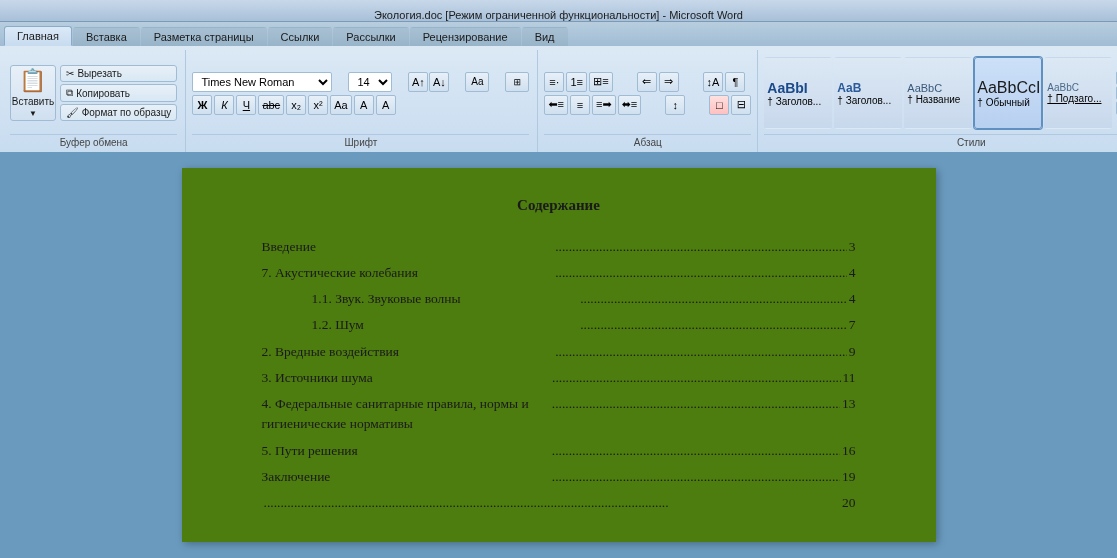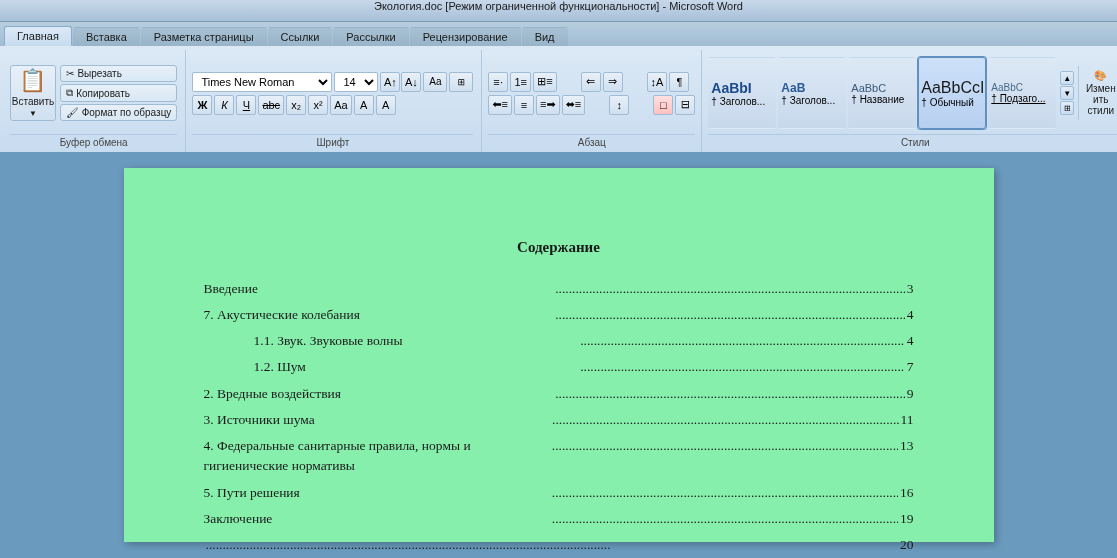--- a/index.html
+++ b/index.html
@@ -12,21 +12,21 @@
       overflow: hidden;
       display: flex;
       flex-direction: column;
     }
 
     
     .title-bar {
       background: linear-gradient(to bottom, #c8d8ea, #a8c0d8);
       height: 22px;
       display: flex;
-      align-items: flex-start;
+      align-items: flex-end;
       justify-content: center;
       font-size: 11px;
       color: #1a1a1a;
       border-bottom: 1px solid #7a9ab8;
       flex-shrink: 0;
     }
 
     
     .tab-bar {
       display: flex;
@@ -135,21 +135,21 @@
 
     
     .font-group-content {
       display: flex;
       flex-direction: column;
       gap: 3px;
     }
     .font-row {
       display: flex;
       align-items: center;
-      gap: 2px;
+      gap: 16px;
     }
     .font-select {
       height: 20px;
       font-size: 11px;
       padding: 0 4px;
       background: white;
       border: 1px solid #a0bcd4;
       border-radius: 2px;
       cursor: pointer;
       width: 140px;
@@ -278,25 +278,25 @@
     .doc-area {
       flex: 1;
       overflow-y: auto;
       background: #6a9bbf;
       display: flex;
       justify-content: center;
       padding: 16px 0;
     }
 
     .doc-page {
-      background: #86efac;
-      width: 870px;
+      background: #4d7c0f;
+      width: 754px;
       min-height: 360px;
       box-shadow: 2px 2px 8px rgba(0,0,0,0.3);
-      padding: 68px 80px 50px 80px;
+      padding: 26px 80px 50px 80px;
       font-family: 'Times New Roman', serif;
       font-size: 14px;
       line-height: 1.5;
       color: #1a1a1a;
     }
 
     .toc-title {
       text-align: center;
       font-weight: bold;
       font-size: 15px;

